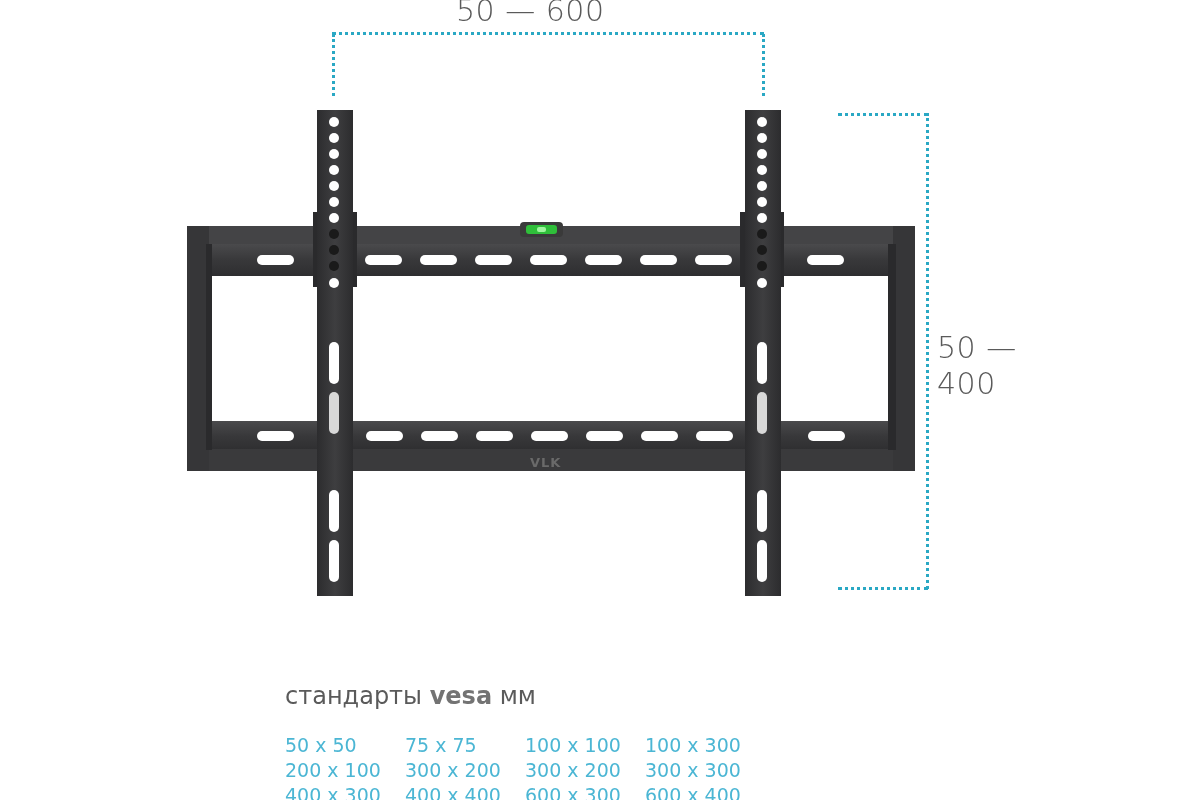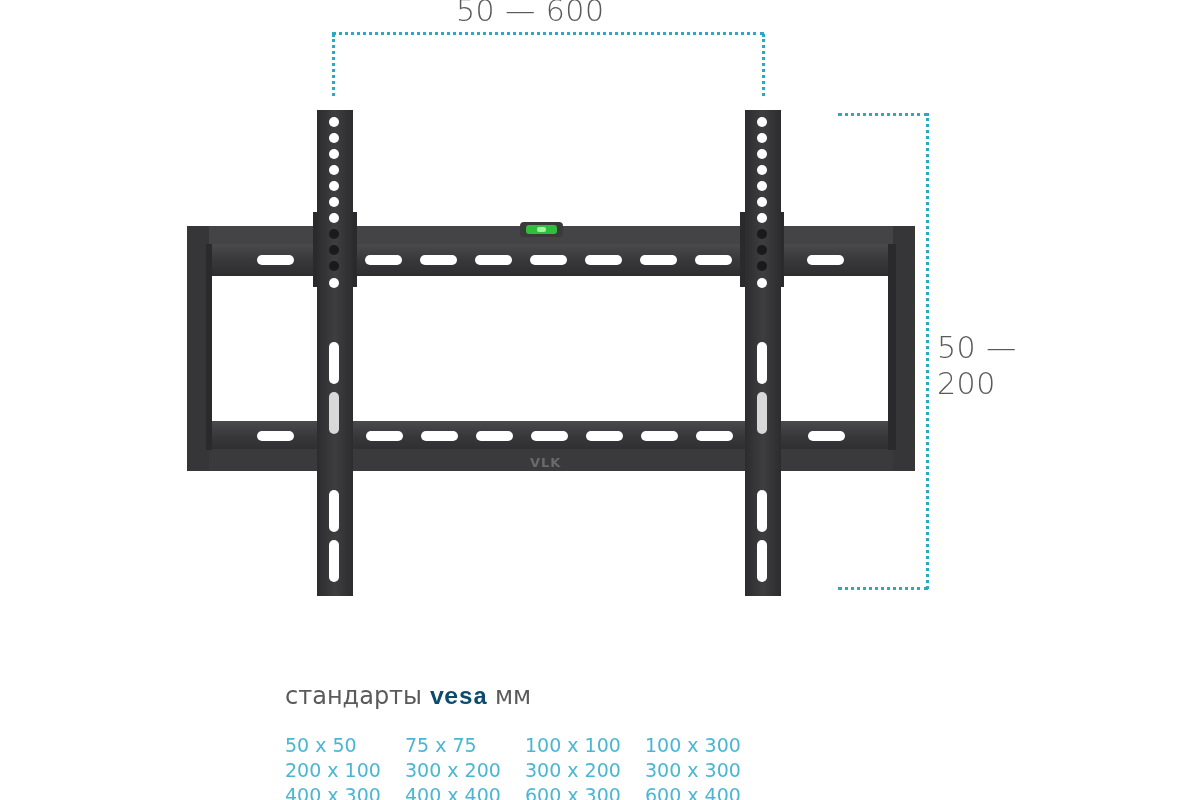--- a/index.html
+++ b/index.html
@@ -2,40 +2,40 @@
 <html><head>
 <meta charset="utf-8">
 <style>
   html, body { margin: 0; padding: 0; background: #ffffff; }
   body { width: 1200px; height: 800px; position: relative; overflow: hidden; font-family: "DejaVu Sans", sans-serif; }
   .abs { position: absolute; }
   .dim-label { color: #5a5a5a; font-family: "DejaVu Sans", sans-serif; font-weight: 300; font-size: 30px; letter-spacing: 0.5px; line-height: 1; }
   .dot-h { position: absolute; height: 0; border-top: 3px dotted #2aa8c4; }
   .dot-v { position: absolute; width: 0; border-left: 3px dotted #2aa8c4; }
   .vesa-title { position: absolute; left: 285px; top: 682px; font-size: 24px; color: #5a5a5a; font-family: "DejaVu Sans", sans-serif; }
-  .vesa-title b { font-weight: bold; color: #0c4a6e; font-family: Liberation Mono, monospace; }
+  .vesa-title b { font-weight: bold; color: #737373; }
   .vesa-grid { position: absolute; left: 285px; top: 733px; display: grid; grid-template-columns: 120px 120px 120px 120px; row-gap: 1px; }
   .vesa-cell { color: #4bb6d4; font-size: 19px; line-height: 24px; font-family: "DejaVu Sans", sans-serif; font-weight: 400; white-space: nowrap; }
   svg { position: absolute; left: 0; top: 0; }
 </style>
 </head>
 <body>
 
 <div class="abs dim-label" style="left:456px; top:-4px;">50 — 600</div>
 
 <div class="dot-h" style="left:332px; top:32px; width:432px;"></div>
 <div class="dot-v" style="left:332px; top:34px; height:62px;"></div>
 <div class="dot-v" style="left:762px; top:34px; height:62px;"></div>
 
 <div class="dot-h" style="left:838px; top:113px; width:90px;"></div>
 <div class="dot-v" style="left:926px; top:113px; height:476px;"></div>
 <div class="dot-h" style="left:838px; top:587px; width:90px;"></div>
 
 <div class="abs dim-label" style="left:937px; top:333px;">50 —</div>
-<div class="abs dim-label" style="left:937px; top:369px;">200</div>
+<div class="abs dim-label" style="left:937px; top:369px;">400</div>
 
 <svg width="1200" height="800" viewBox="0 0 1200 800">
   <defs>
     <linearGradient id="metalH" x1="0" y1="0" x2="0" y2="1">
       <stop offset="0" stop-color="#4a4a4c"></stop>
       <stop offset="0.5" stop-color="#38383a"></stop>
       <stop offset="1" stop-color="#2e2e30"></stop>
     </linearGradient>
     <linearGradient id="metalV" x1="0" y1="0" x2="1" y2="0">
       <stop offset="0" stop-color="#2c2c2e"></stop>

